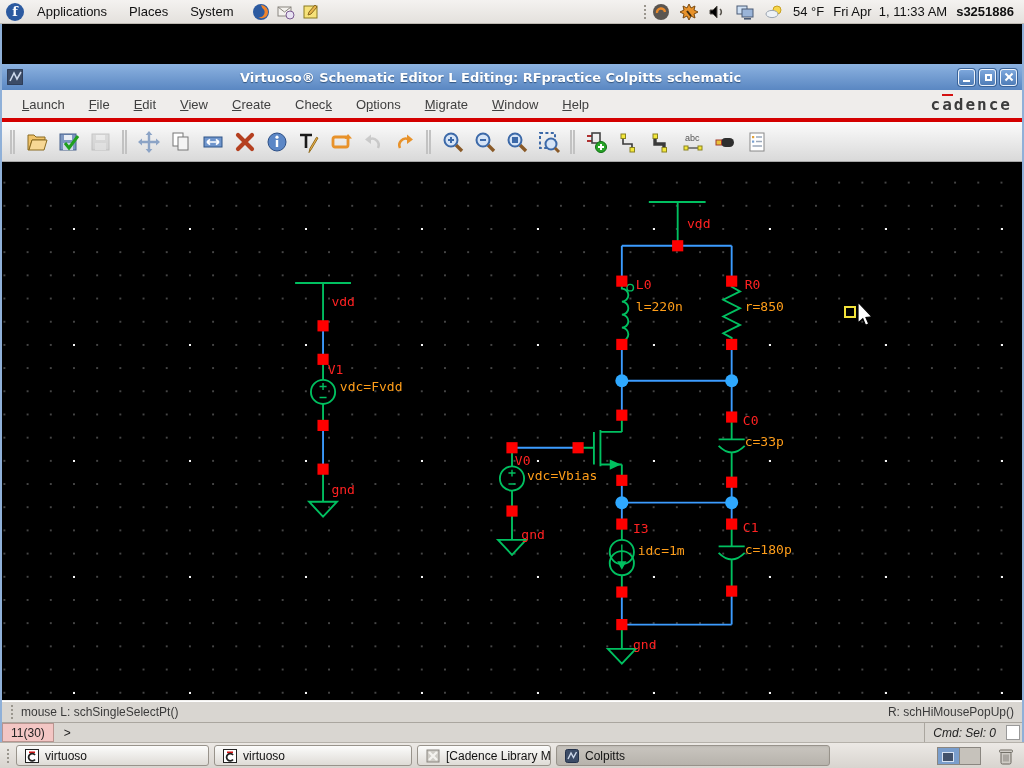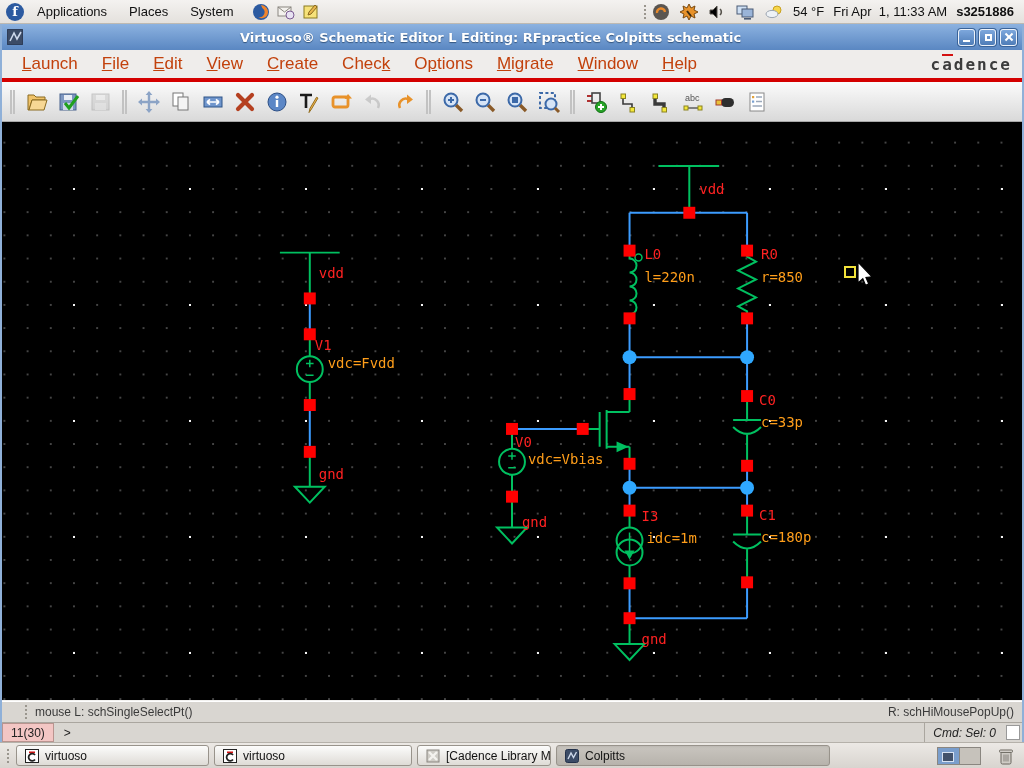--- a/index.html
+++ b/index.html
@@ -15,35 +15,35 @@
   .panel-menu { padding:2px 9px; cursor:default; }
   .panel-icons { display:flex; gap:7px; margin-left:6px; align-items:center; }
   .spacer { flex:1; }
   .tray { display:flex; align-items:center; gap:9px; }
   .tray-text { white-space:pre; }
   .user-label { font-weight:bold; margin-right:4px; }
   .grip-dots { width:5px; height:16px; background-image:radial-gradient(circle,#9a968e 1px,transparent 1.2px); background-size:4px 4px; }
 
   
   .vwindow { flex:1; display:flex; flex-direction:column; border-left:2px solid #8fb0d8; border-right:2px solid #8fb0d8; }
-  .titlebar { height:26px; flex:0 0 26px; background:linear-gradient(#8cb2e0,#5a87c2); display:flex; align-items:center; padding:0 5px; }
+  .titlebar { height:26px; flex:0 0 26px; background:linear-gradient(#8cb2e0,#5a87c2); display:flex; align-items:center; padding:0 5px;margin-top:40px; }
   .titlebar .win-icon { width:16px; height:16px; flex:0 0 16px; }
   .title-text { flex:1; text-align:center; color:#fff; font-weight:bold; font-size:13px; font-family:"DejaVu Sans",sans-serif;
     text-shadow:0 1px 1px #33557f; white-space:nowrap; overflow:hidden; }
   .win-btns { display:flex; gap:4px; }
   .win-btn { width:17px; height:17px; border:1px solid #eef3fa; border-radius:3px; background:linear-gradient(#7da7dc,#4f7db8);
     box-shadow:0 0 0 1px #3a6398; position:relative; }
   .win-btn .bar { position:absolute; left:4px; right:4px; bottom:3px; height:2px; background:#fff; }
   .win-btn .box { position:absolute; left:4.5px; top:4.5px; width:7px; height:7px; border:2px solid #fff; }
   .win-btn .x1,.win-btn .x2 { position:absolute; left:2.5px; top:6.5px; width:10px; height:2px; background:#fff; }
   .win-btn .x1 { transform:rotate(45deg);} .win-btn .x2 { transform:rotate(-45deg);}
 
   .menubar-row { height:28px; flex:0 0 28px; background:#efedeb; display:flex; align-items:center; padding:0 10px; }
   .menu-items { display:flex; gap:4px; flex:1; }
-  .menu-item { font-size:17px; color:#c2410c; padding:4px 10px; }
+  .menu-item { font-size:13px; color:#404040; padding:4px 10px; }
   .cadence-logo { font-family:"DejaVu Sans Mono",monospace; font-weight:bold; font-size:16px; letter-spacing:2px; color:#3c3c3c; }
   .cadence-logo .accent { position:relative; }
   .cadence-logo .accent::before { content:""; position:absolute; left:0; right:1px; top:-1px; height:2.5px; background:#d41111; }
   .redline { height:4px; flex:0 0 4px; background:#d40000; }
 
   .toolbar { height:40px; flex:0 0 40px; background:linear-gradient(#fbfbfb,#d9d9d9); border-bottom:1px solid #a8a8a8;
     display:flex; align-items:center; padding:0 4px; gap:2px; }
   .tb-sep { width:2px; height:24px; background:#c2c2c2; box-shadow:3px 0 0 #c2c2c2; margin:0 8px 0 4px; }
   .tbtn { width:30px; height:32px; display:flex; align-items:center; justify-content:center; border-radius:3px; }
   .tbtn svg { width:24px; height:24px; }
@@ -63,21 +63,21 @@
   .dev-thin { stroke:#00c060; stroke-width:1.5; fill:none; }
   .pin  { fill:#ff0000; }
   .dot  { fill:#2fa8ff; }
   .netlbl { fill:#ff2222; }
   .inamelbl { fill:#ff2222; }
   .paramlbl { fill:#ff9e1a; }
   .cursor-wrap { position:absolute; left:841px; top:139px; width:34px; height:30px; }
 
   
   .statusbar { height:22px; flex:0 0 22px; background:#d9d6d1; border-top:1px solid #f2f1ef; box-shadow:inset 0 1px 0 #fff;
-    position:relative; font-size:12px; color:#3a3a3a; display:flex; align-items:center; padding:0 22px; }
+    position:relative; font-size:12px; color:#3a3a3a; display:flex; align-items:center; padding:0 8px; }
   .statusbar .mid { position:absolute; left:0; right:0; text-align:center; }
   .statusbar .right { position:absolute; right:8px; }
   .cmdline { height:20px; flex:0 0 20px; background:#d9d6d1; display:flex; align-items:stretch; font-size:12px; color:#222; border-top:1px solid #aaa69f; }
   .cmd-counter { background:#f3c6c4; border:1px solid #b9948f; padding:0 8px; display:flex; align-items:center; }
   .cmd-prompt { flex:1; display:flex; align-items:center; padding:0 10px; }
   .cmd-status { border-left:1px solid #aaa69f; padding:0 8px; display:flex; align-items:center;font-style:italic; }
   .cmd-grip { width:14px; background:#fff; border:1px solid #999; margin:2px; }
 
   
   .taskbar { height:26px; flex:0 0 26px; background:linear-gradient(#ece9e5,#d8d4cf); border-top:1px solid #b5b1aa;

